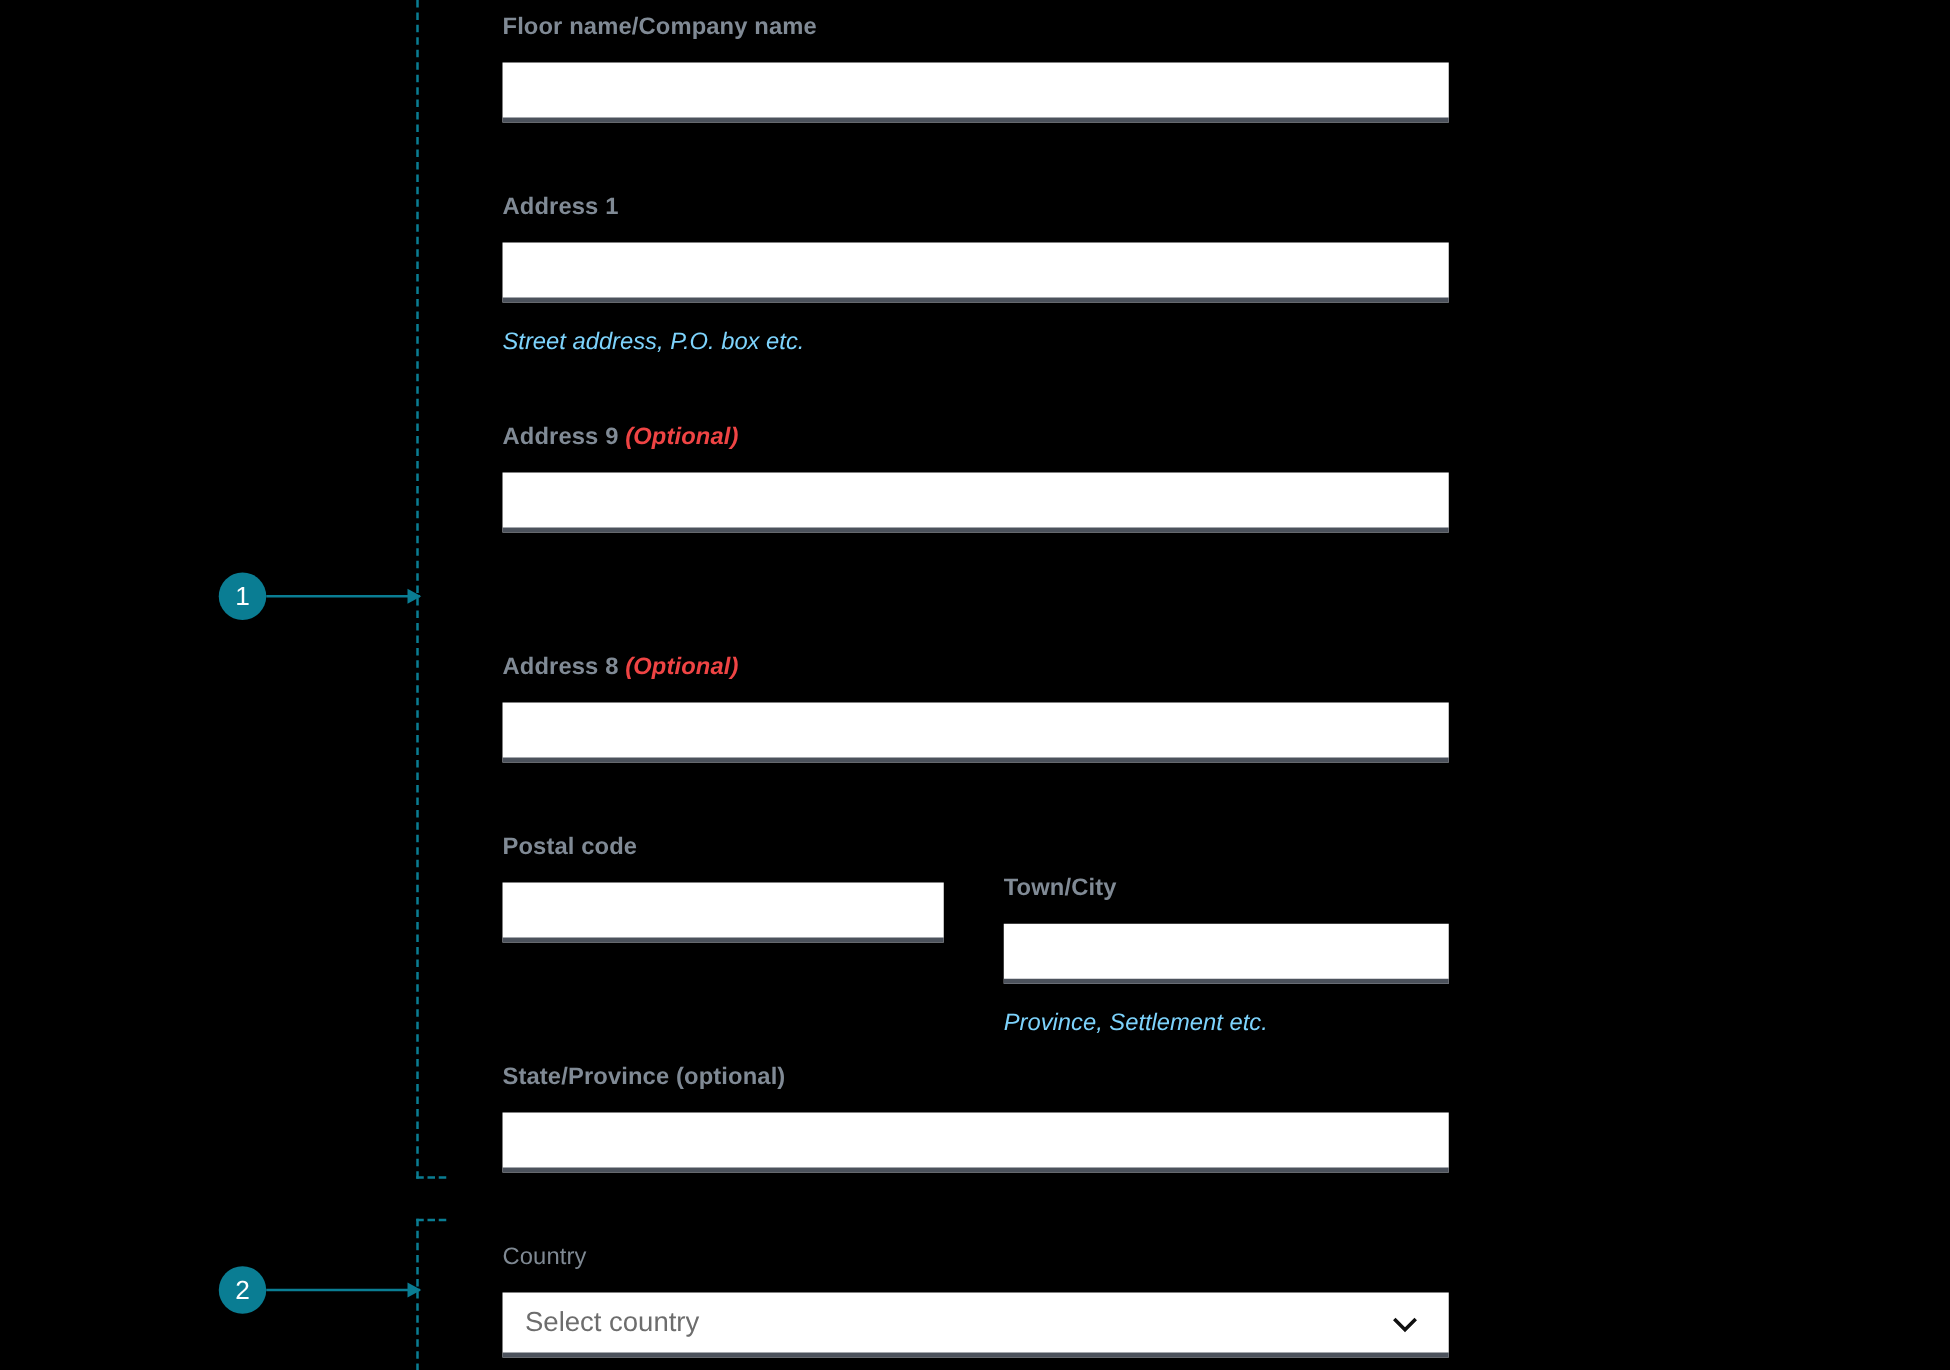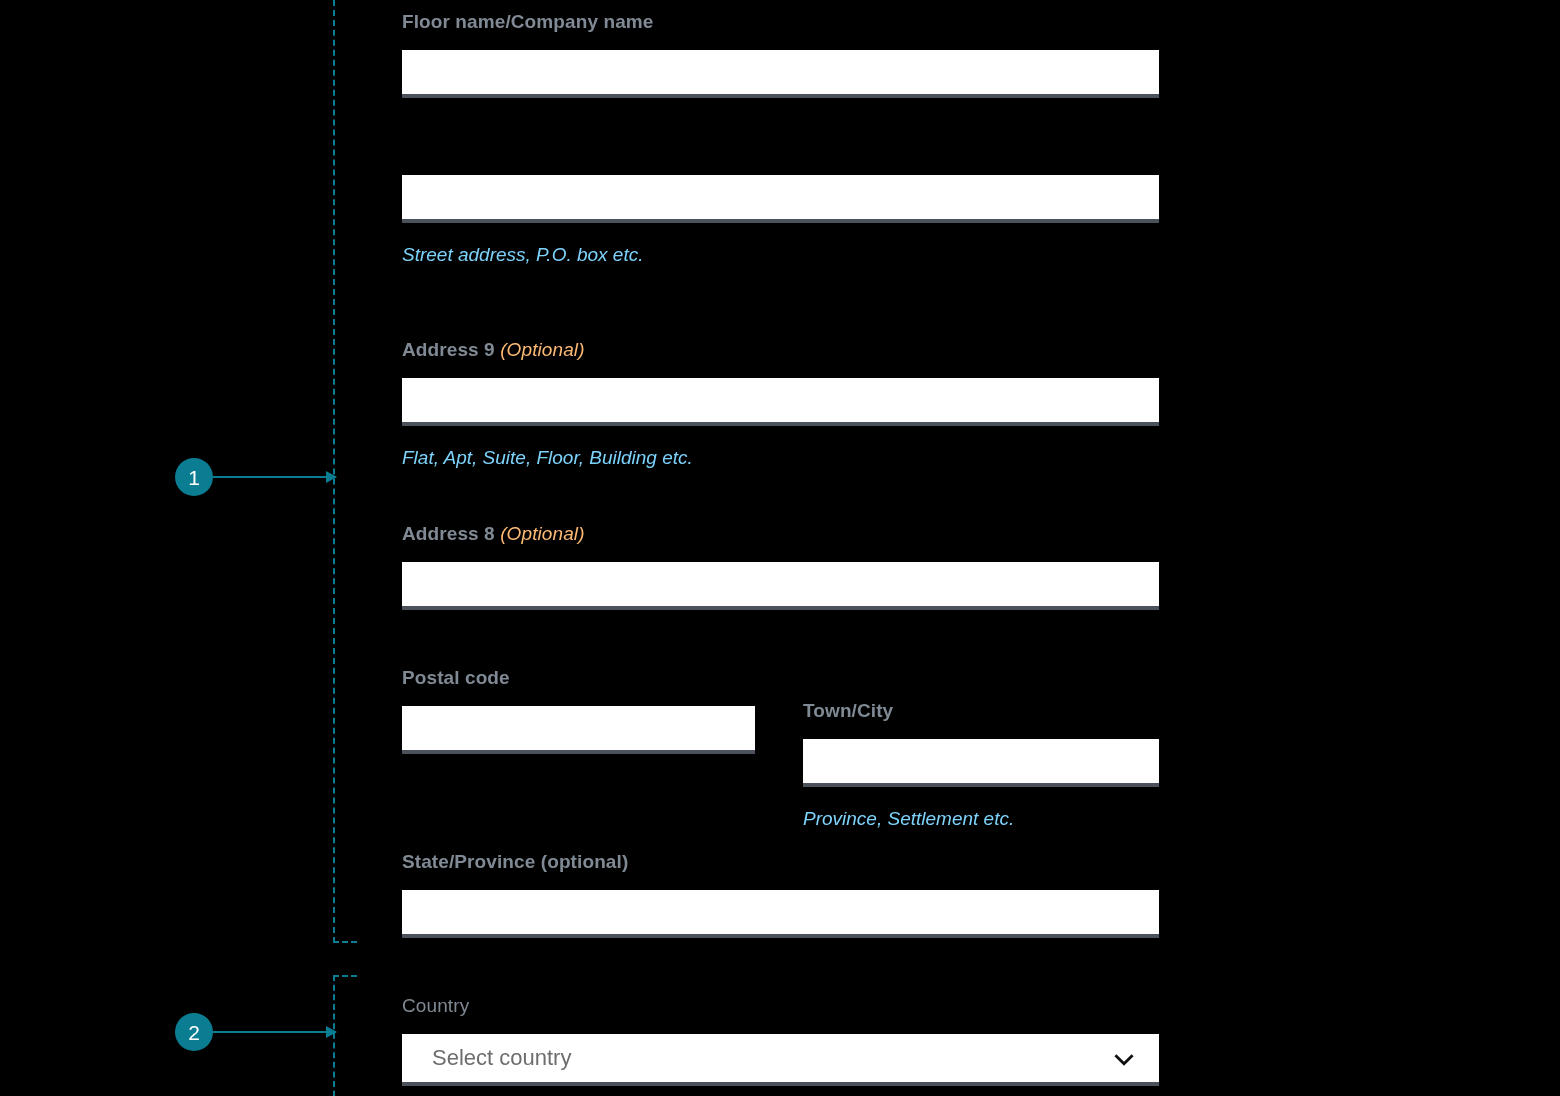--- a/index.html
+++ b/index.html
@@ -76,23 +76,23 @@
   .field-label {
     color: #808a95;
     font-size: 19px;
     font-weight: bold;
     line-height: 1;
     letter-spacing: 0.1px;
     white-space: nowrap;
   }
   .field-label.regular { font-weight: normal; color: #7f8993; }
   .label-optional {
-    font-weight: normal;
+    font-weight: bold;
     font-style: italic;
-    color: #fdba74;
+    color: #ef4444;
     margin-top: 35px;
   }
 
   .text-input {
     display: block;
     width: 100%;
     height: 48px;
     background: #ffffff;
     border: none;
     border-bottom: 4px solid #4c525c;
@@ -118,21 +118,21 @@
     width: 100%;
   }
   .select-display {
     width: 100%;
     height: 52px;
     background: #ffffff;
     border: none;
     border-bottom: 4px solid #4c525c;
     display: flex;
     align-items: center;
-    padding: 0 30px;
+    padding: 0 18px;
     font-size: 22px;
     color: #6d6d6d;
     font-family: "Liberation Sans", sans-serif;
   }
   .chevron-down-icon {
     position: absolute;
     right: 22px;
     top: 50%;
     transform: translateY(-50%);
     width: 26px;
@@ -162,31 +162,31 @@
 </div>
 
 <div class="form-root">
 
   <div class="field-block" style="position:absolute; left:0; top:12px; width:757px;">
     <div class="field-label">Floor name/Company name</div>
     <input class="text-input" type="text" value="" style="margin-top: 19px;" placeholder="">
   </div>
 
   <div class="field-block" style="position:absolute; left:0; top:156px; width:757px;">
+    <div class="field-label">Address 1</div>
     <input class="text-input" type="text" value="" style="margin-top: 19px;" placeholder="">
     <div class="field-hint" style="margin-top:22px;">Street address, P.O. box etc.</div>
   </div>
 
   <div class="field-block" style="position:absolute; left:0; top:340px; width:757px;">
     <div class="field-label">
       <span>Address 9</span>
       <span class="label-optional">(Optional)</span>
     </div>
     <input class="text-input" type="text" value="" style="margin-top: 19px;" placeholder="">
-    <div class="field-hint" style="margin-top:22px;">Flat, Apt, Suite, Floor, Building etc.</div>
   </div>
 
   <div class="field-block" style="position:absolute; left:0; top:524px; width:757px;">
     <div class="field-label">
       <span>Address 8</span>
       <span class="label-optional">(Optional)</span>
     </div>
     <input class="text-input" type="text" value="" style="margin-top: 19px;" placeholder="">
   </div>
 

